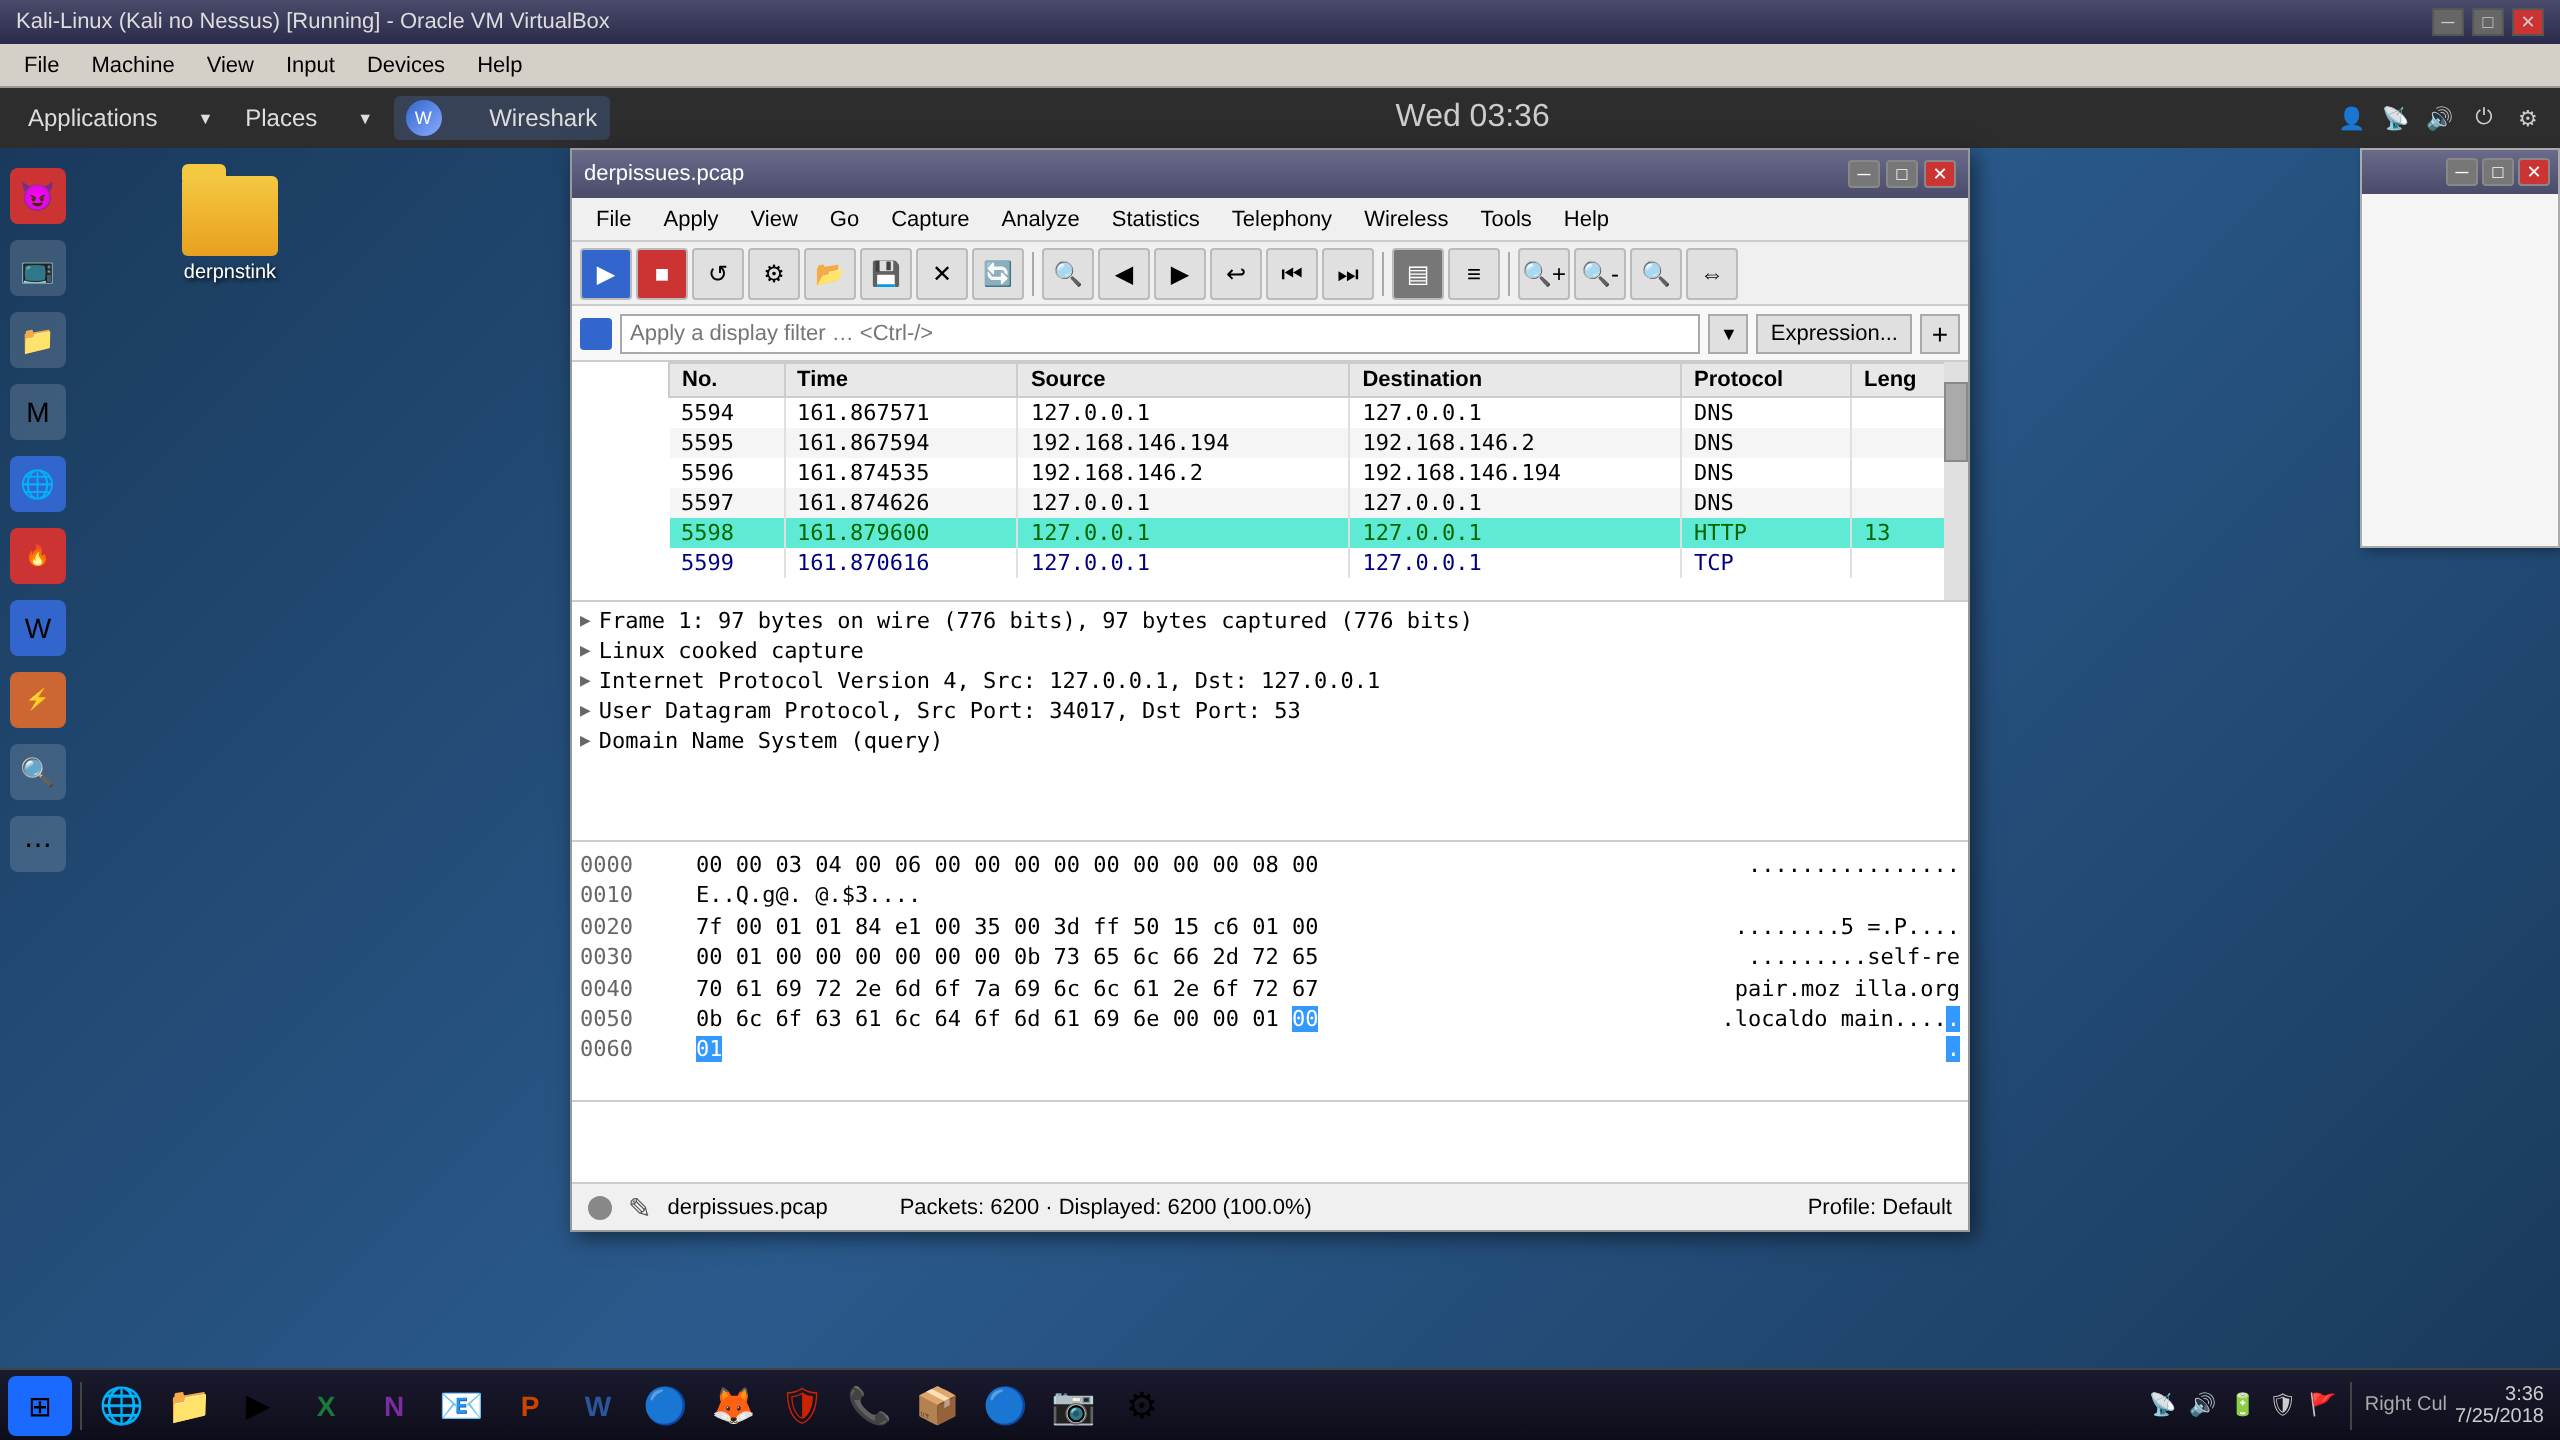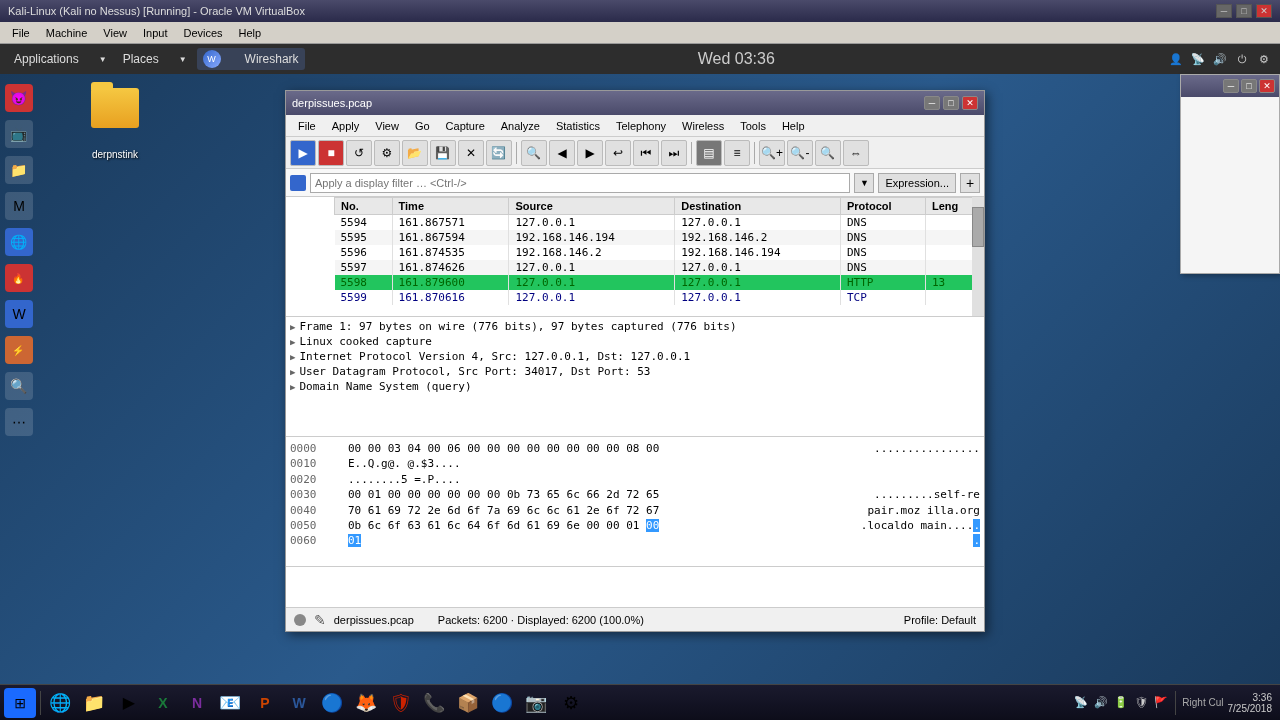--- a/index.html
+++ b/index.html
@@ -80,27 +80,27 @@
       position: relative;
     }
     .icon-folder::before {
       content: '';
       position: absolute;
       top: -6px; left: 0;
       width: 22px; height: 8px;
       background: #f5c842;
       border-radius: 3px 3px 0 0;
     }
-    .icon-label { color: #fff; font-size: 10px; text-align: right; margin-top: 21px; text-shadow: 1px 1px 2px #000; }
+    .icon-label { color: #fff; font-size: 10px; text-align: right; margin-top: 3px; text-shadow: 1px 1px 2px #000; }
 
     
     #wireshark-window {
       position: absolute;
       left: 285px;
-      top: 16px;
+      top: 0px;
       width: 700px;
       background: #fff;
       border: 1px solid #999;
       box-shadow: 3px 3px 10px rgba(0,0,0,0.5);
     }
 
     #ws-title-bar {
       background: linear-gradient(to bottom, #6a6a8a, #4a4a6a);
       color: #fff;
       height: 24px;
@@ -551,21 +551,21 @@
     <td></td>
   </tr>
             <tr style="background: rgb(245, 245, 245);">
     <td>5597</td>
     <td>161.874626</td>
     <td>127.0.0.1</td>
     <td>127.0.0.1</td>
     <td>DNS</td>
     <td></td>
   </tr>
-            <tr style="color: rgb(0, 102, 0); background: #22c55e; margin-left: 28px;">
+            <tr style="color: rgb(0, 102, 0); background: #5eead4; margin-left: 28px;">
     <td>5598</td>
     <td>161.879600</td>
     <td>127.0.0.1</td>
     <td>127.0.0.1</td>
     <td>HTTP</td>
     <td>13</td>
   </tr>
             <tr style="color: rgb(0, 0, 128);">
     <td>5599</td>
     <td>161.870616</td>
@@ -609,20 +609,21 @@
         <span class="hex-offset">0000</span>
         <span class="hex-bytes">00 00 03 04 00 06 00 00   00 00 00 00 00 00 08 00</span>
         <span class="hex-ascii">................</span>
       </div>
       <div class="hex-row">
         <span class="hex-offset">0010</span>
         <span class="hex-ascii">E..Q.g@. @.$3....</span>
       </div>
       <div class="hex-row">
         <span class="hex-offset">0020</span>
+        <span class="hex-bytes">7f 00 01 01 84 e1 00 35   00 3d ff 50 15 c6 01 00</span>
         <span class="hex-ascii">........5 =.P....</span>
       </div>
       <div class="hex-row">
         <span class="hex-offset">0030</span>
         <span class="hex-bytes">00 01 00 00 00 00 00 00   0b 73 65 6c 66 2d 72 65</span>
         <span class="hex-ascii">.........self-re</span>
       </div>
       <div class="hex-row">
         <span class="hex-offset">0040</span>
         <span class="hex-bytes">70 61 69 72 2e 6d 6f 7a   69 6c 6c 61 2e 6f 72 67</span>
@@ -639,21 +640,21 @@
         <span class="hex-ascii"><span class="hex-highlight">.</span></span>
       </div>
     </div>
 
     <div id="spacer-pane"></div>
 
     <div id="ws-status-bar">
       <div class="status-circle" style="background:#888;"></div>
       <span class="status-edit">✎</span>
       <span>derpissues.pcap</span>
-      <span style="margin-left:16px;">Packets: 6200 · Displayed: 6200 (100.0%)</span>
+      <span style="margin-left:28px;">Packets: 6200 · Displayed: 6200 (100.0%)</span>
       <span style="margin-left:auto;">Profile: Default</span>
     </div>
   </div>
 
   <div id="second-window">
     <div id="second-win-title">
       <div class="ws-btn">─</div>
       <div class="ws-btn">□</div>
       <div class="ws-btn" style="background:#cc3333;">✕</div>
     </div>

